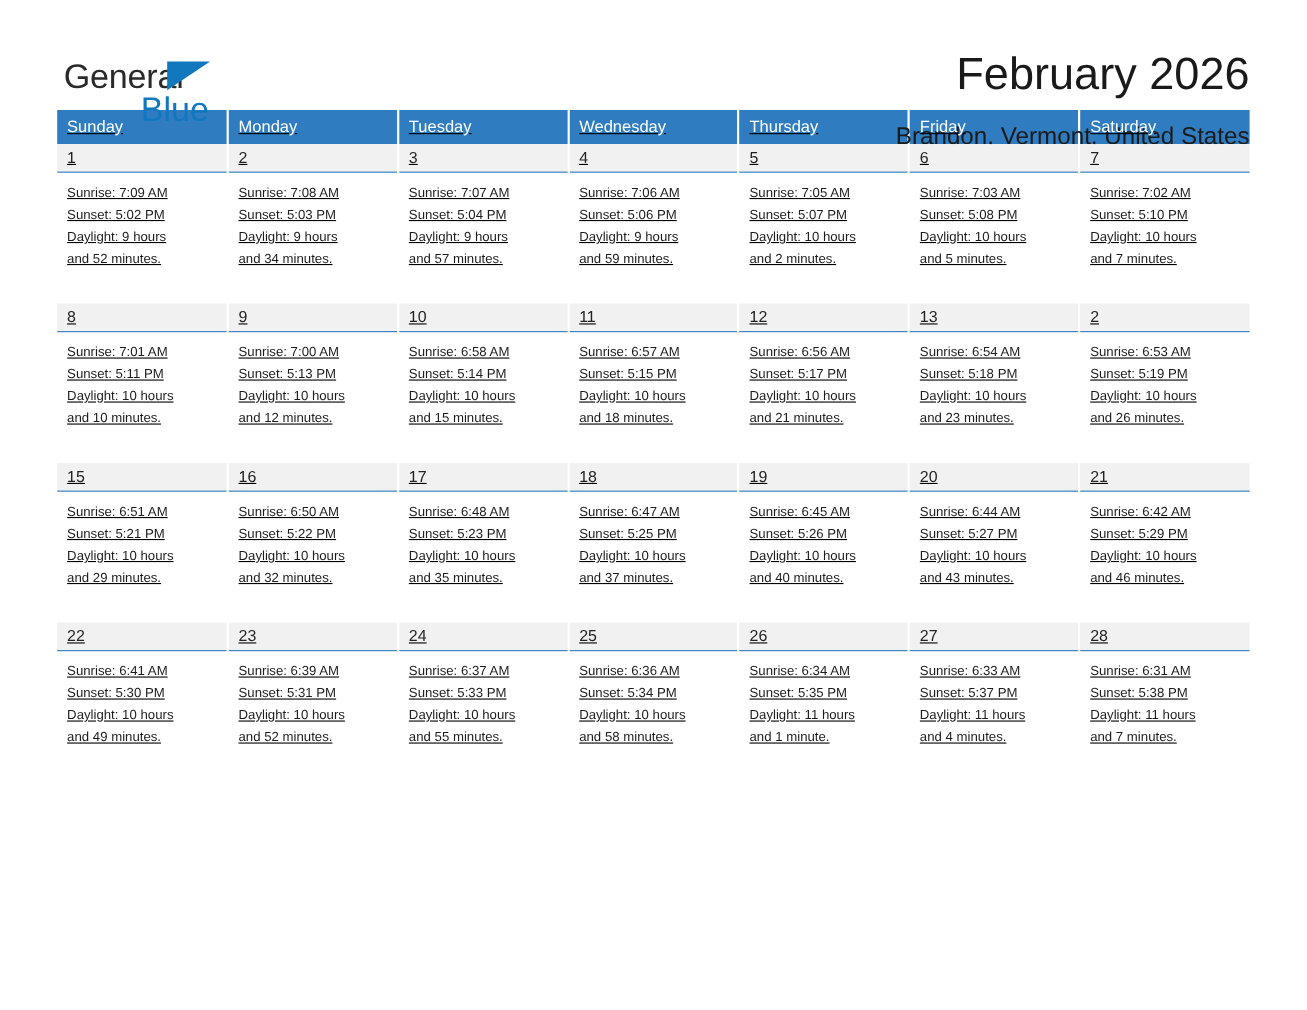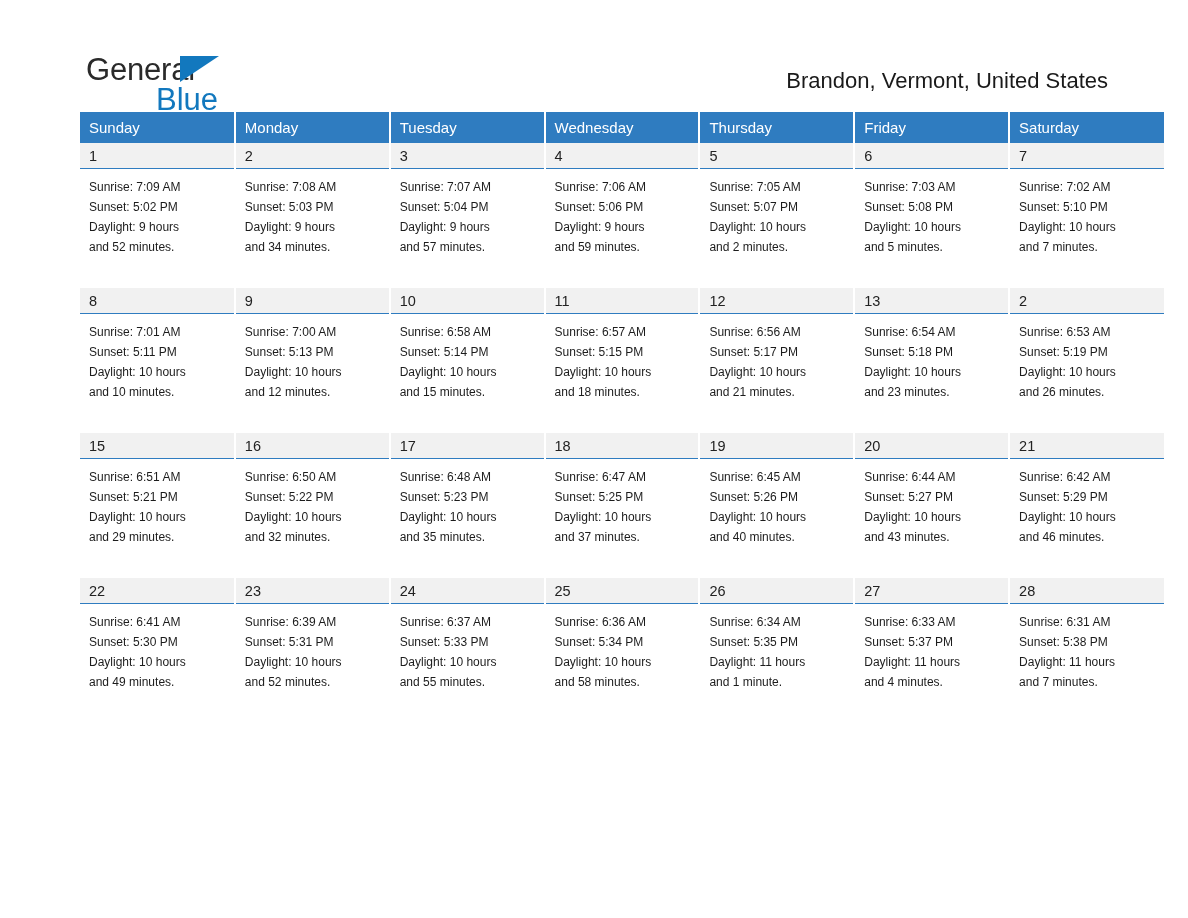--- a/index.html
+++ b/index.html
@@ -13,21 +13,21 @@
     font-family: "Liberation Sans", sans-serif;
     color: #000000;
     position: relative;
     overflow: hidden;
   }
   .page {
     position: relative;
     width: 1188px;
     height: 756px;
     box-sizing: border-box;
-    padding: 0 80px;
+    padding: 0 52px;
   }
   
   .header {
     display: flex;
     align-items: flex-start;
     justify-content: space-between;
     padding-top: 46px;
     height: 96px;
     box-sizing: border-box;
   }
@@ -73,24 +73,25 @@
     margin: 0;
   }
   .location {
     font-size: 22px;
     color: #1a1a1a;
     margin-top: 22px;
     text-align: right;
   }
   
   .calendar {
-    margin-top: 16px;
+    margin-top: 4px;
     width: 1084px;
     border-collapse: collapse;
     table-layout: fixed;
+    text-decoration: underline;
   }
   .calendar th {
     background: #2f7cc0;
     color: #ffffff;
     font-size: 15px;
     font-weight: normal;
     text-align: left;
     padding: 7px 0 7px 9px;
     height: 17px;
     border-right: 2px solid #ffffff;
@@ -135,20 +136,21 @@
 
 <div class="page">
 
   <div class="header">
     <div class="logo">
       <span class="word-general">General</span>
       <span class="flag"></span>
       <span class="word-blue">Blue</span>
     </div>
     <div class="title-block">
+      <h1 class="month-title">February 2026</h1>
       <div class="location">Brandon, Vermont, United States</div>
     </div>
   </div>
 
   <table class="calendar">
     <thead>
       <tr>
         <th>Sunday</th>
         <th>Monday</th>
         <th>Tuesday</th>

